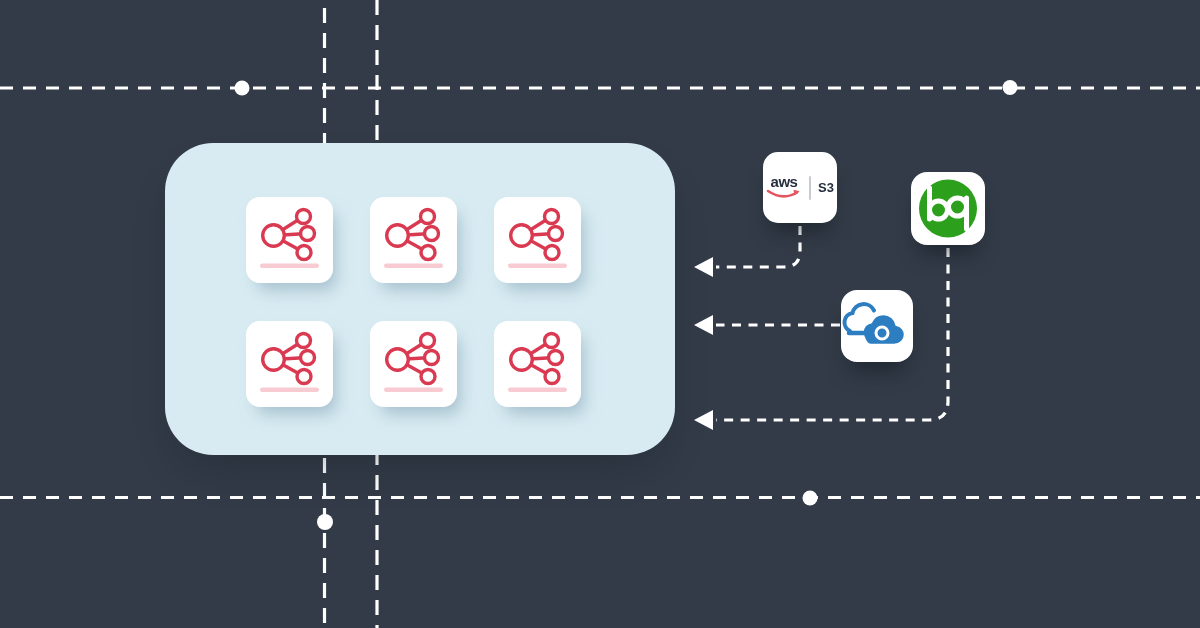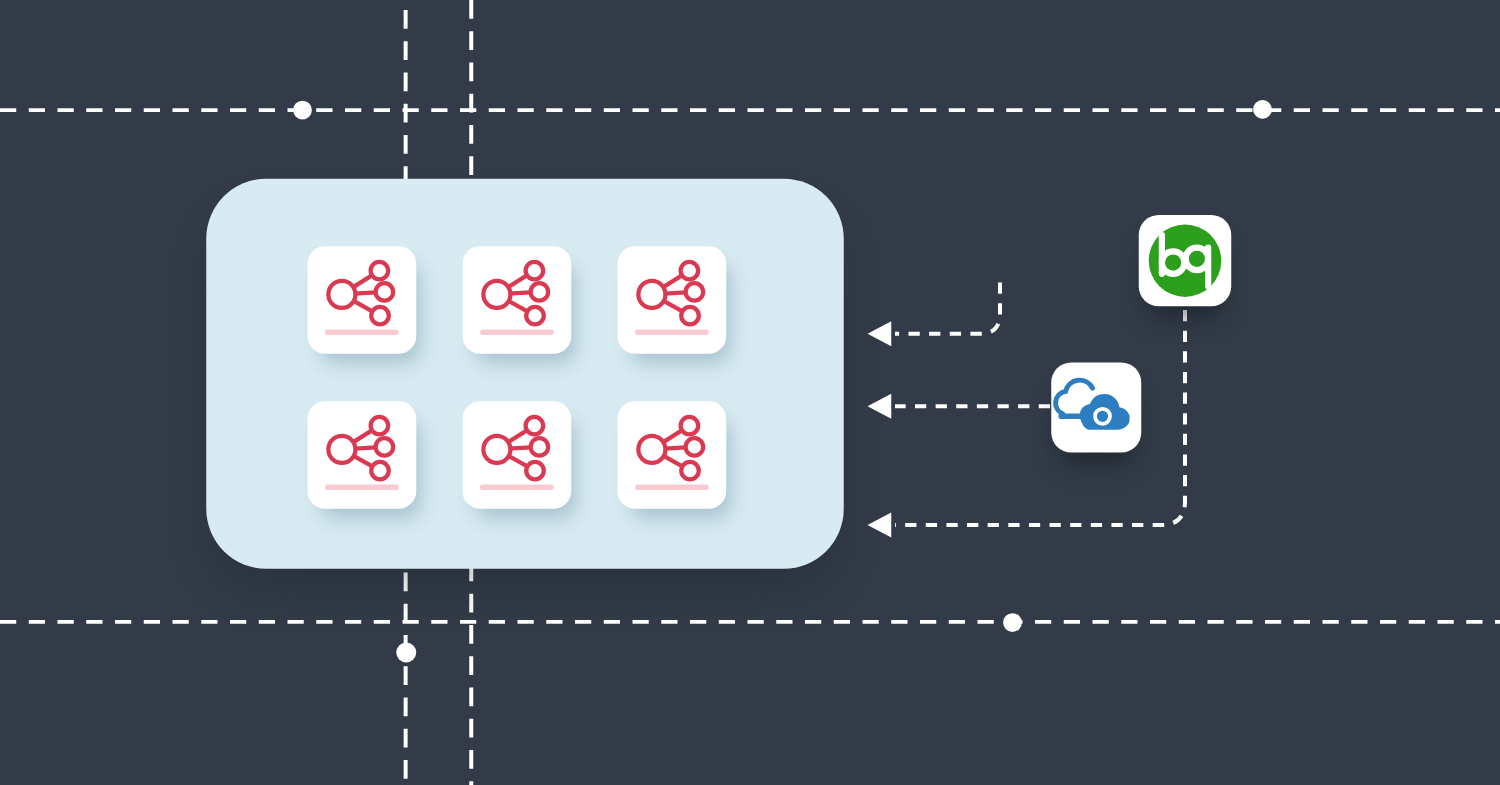--- a/index.html
+++ b/index.html
@@ -183,20 +183,33 @@
         <circle cx="57.5" cy="19.5" r="7" fill="#FFFFFF"></circle>
         <circle cx="61.5" cy="36.5" r="7" fill="#FFFFFF"></circle>
         <circle cx="58" cy="55.5" r="7" fill="#FFFFFF"></circle>
       </g>
       <rect x="14" y="66.5" width="59" height="4.5" rx="2.25" fill="var(--color-underline-pink)"></rect>
     </svg>
   </div>
 </div>
   </div>
 
+  <div class="app-icon aws">
+    <div class="aws-inner">
+      <div class="aws-wordmark">
+        <span class="aws-brand">aws</span>
+        <svg class="aws-smile" width="36" height="11" viewBox="0 0 36 11">
+          <path d="M2 2 Q17 12 31 3.5" stroke="var(--color-aws-smile)" stroke-width="2.6" fill="none" stroke-linecap="round"></path>
+          <polygon points="27.5,0.8 33.5,2.2 28.5,6.4" fill="var(--color-aws-smile)"></polygon>
+        </svg>
+      </div>
+      <div class="aws-divider"></div>
+      <span class="aws-service">S3</span>
+    </div>
+  </div>
 
   <div class="app-icon qb">
     <svg width="74" height="73" viewBox="0 0 74 73">
       <circle cx="37" cy="36.5" r="29" fill="var(--color-qb-green)"></circle>
       <g transform="translate(37,36.5)" stroke="#FFFFFF" stroke-width="5" fill="none" stroke-linecap="round">
         <line x1="-18.5" y1="-20.5" x2="-18.5" y2="10.5"></line>
         <circle cx="-9.5" cy="1.5" r="9"></circle>
         <line x1="18.5" y1="20.5" x2="18.5" y2="-10.5"></line>
         <circle cx="9.5" cy="-1.5" r="9"></circle>
       </g>

